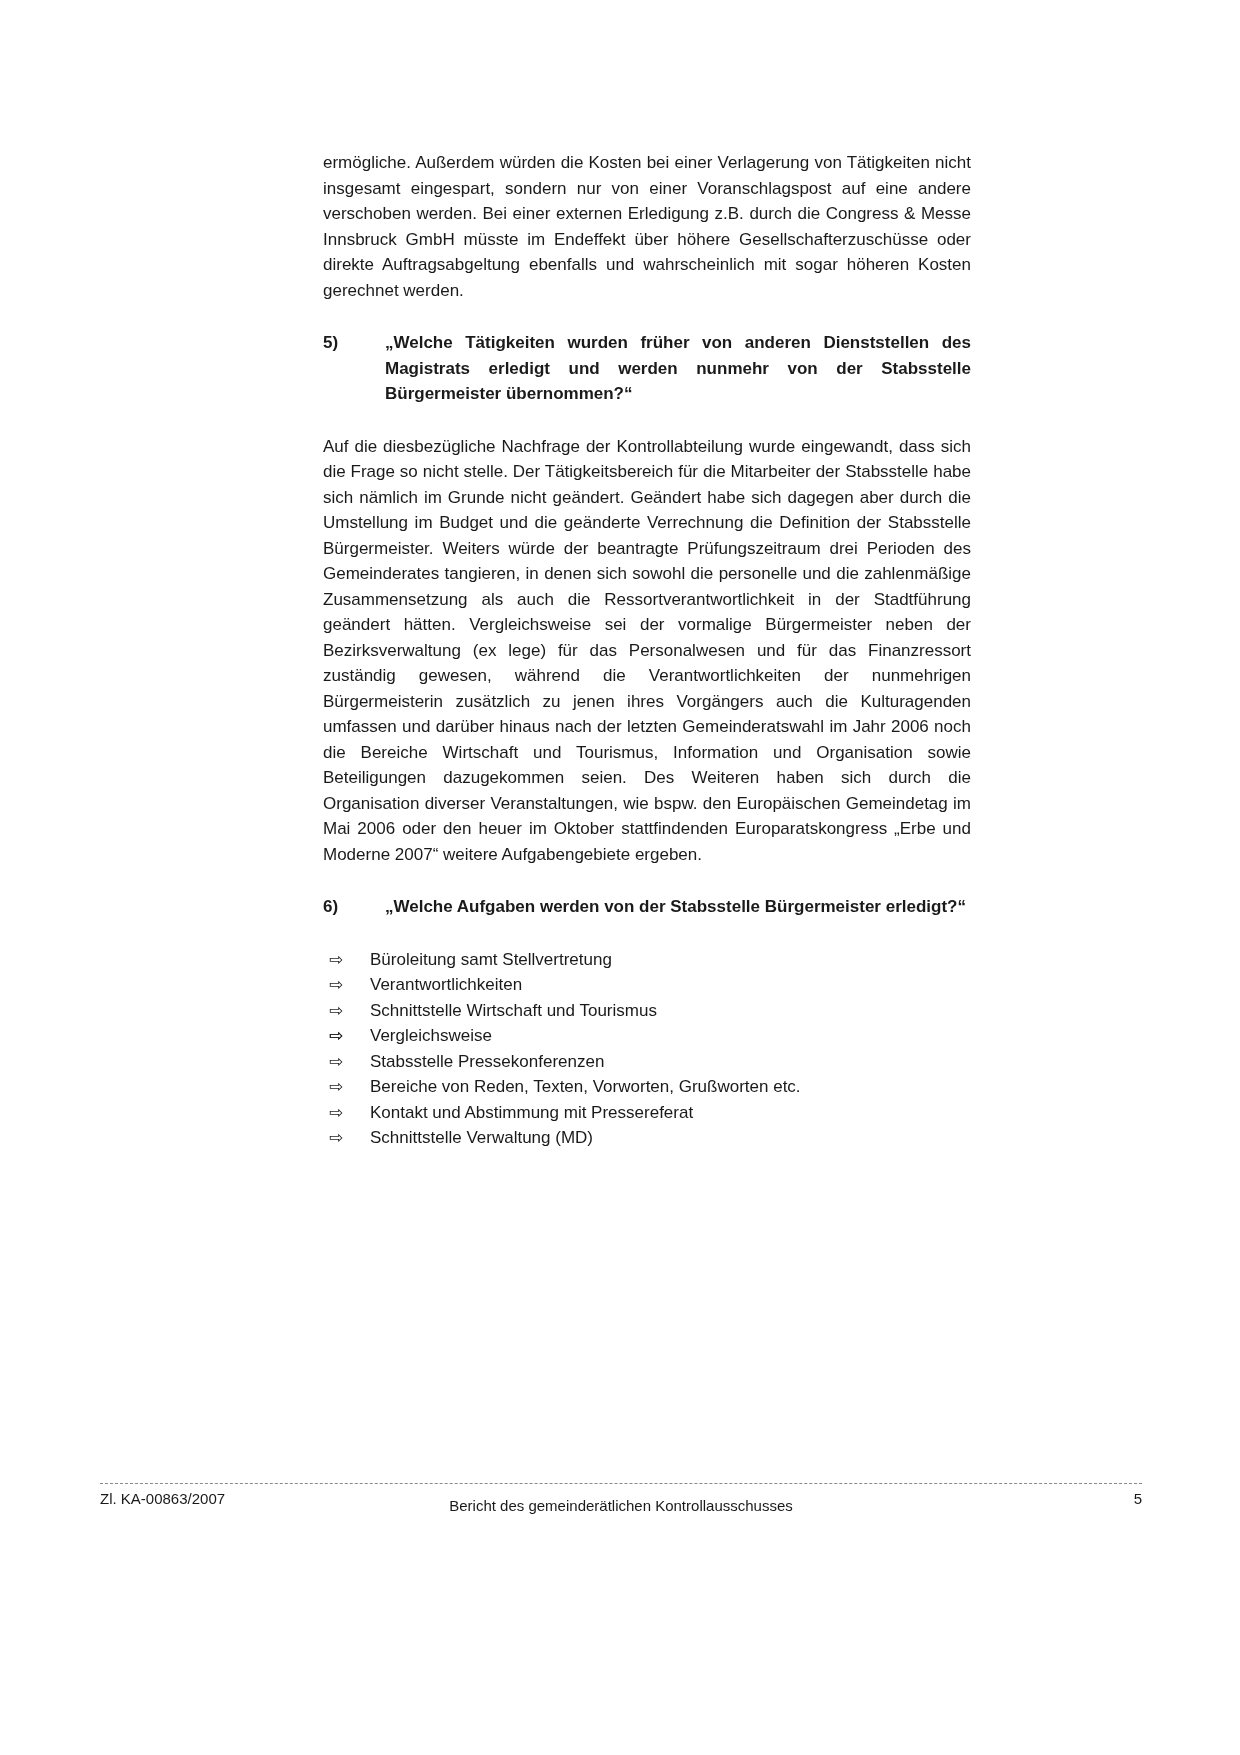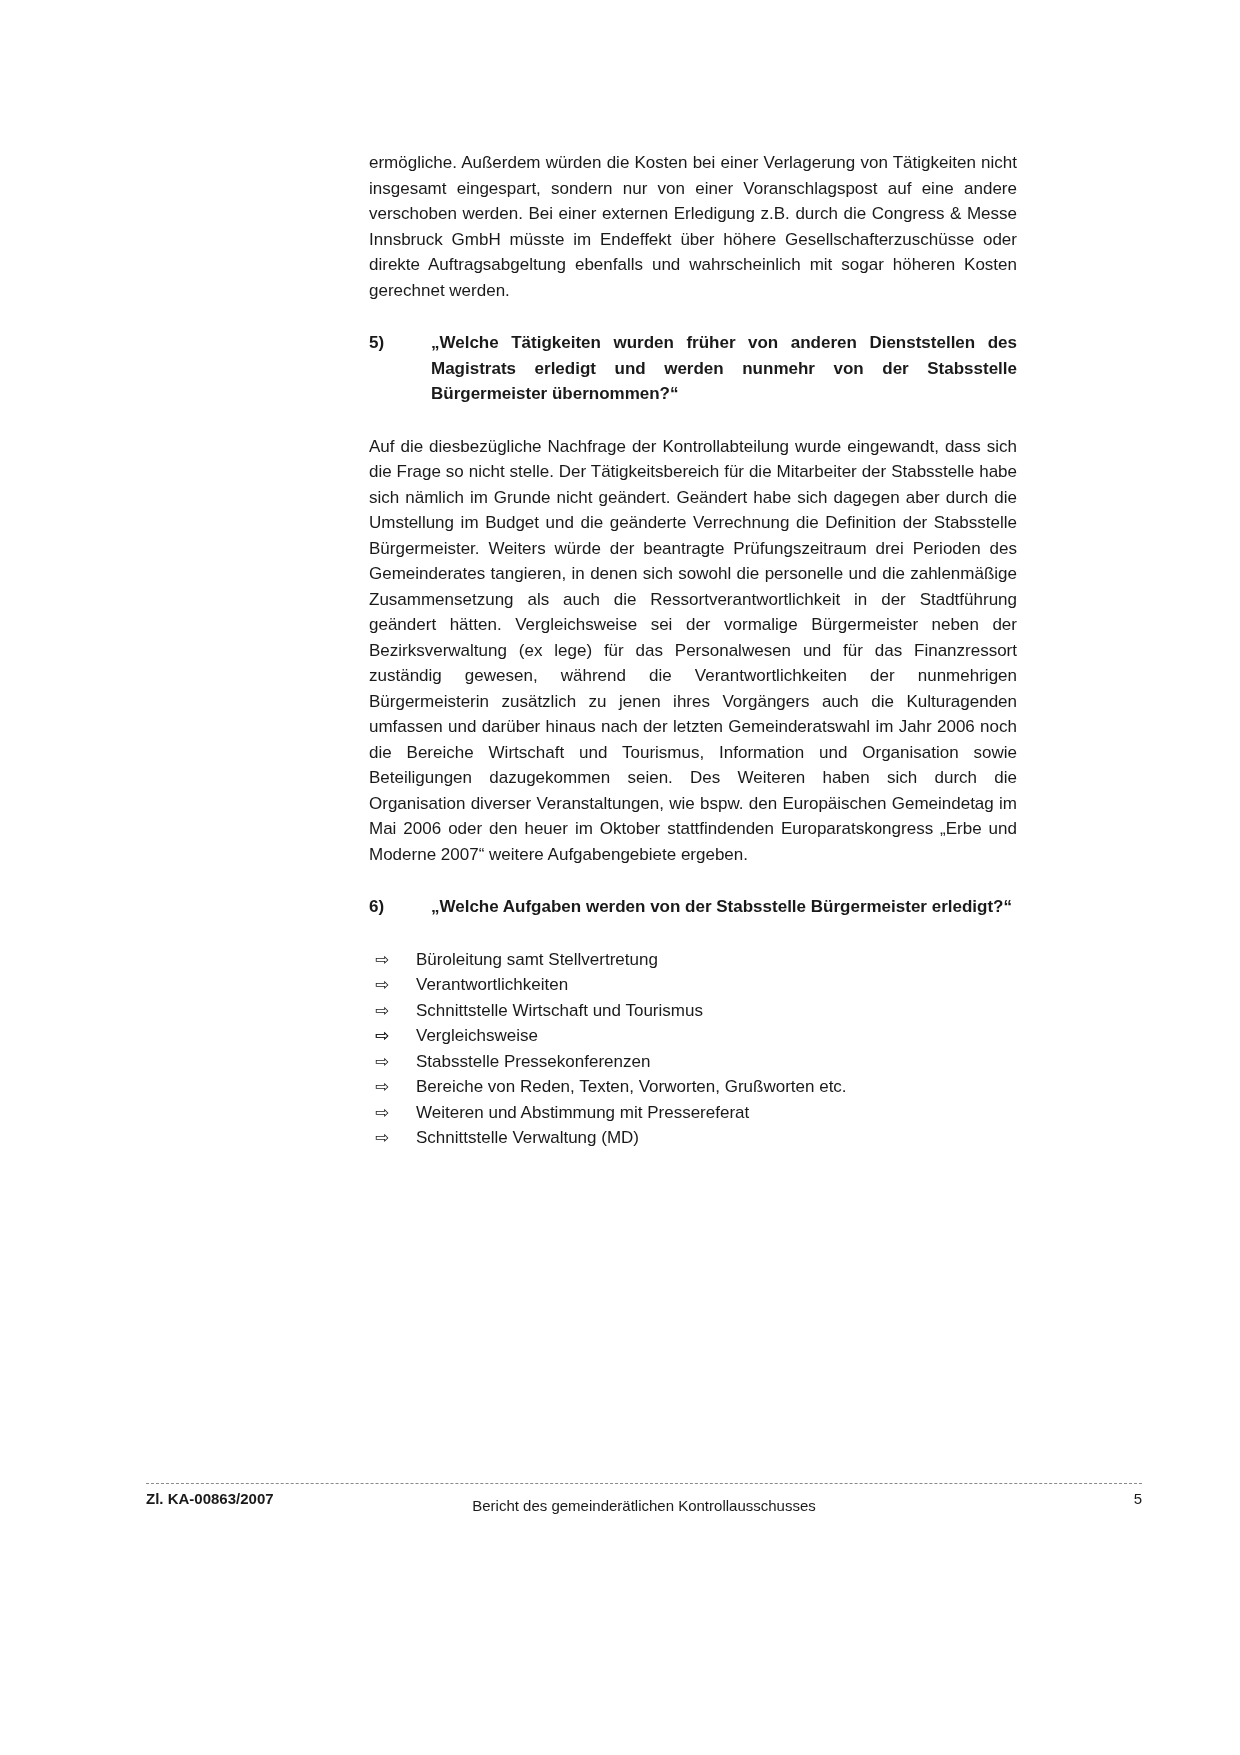--- a/index.html
+++ b/index.html
@@ -9,21 +9,20 @@
     height: 1755px;
     position: relative;
     font-family: "Liberation Sans", "DejaVu Sans", sans-serif;
     color: #1a1a1a;
     overflow: hidden;
   }
   .page {
     position: absolute;
     inset: 0;
     background: #ffffff;
-    margin-left: 46px;
   }
   .content {
     position: absolute;
     left: 323px;
     top: 150px;
     width: 648px;
     font-size: 17px;
     line-height: 25.5px;
   }
   p.body-text {
@@ -72,21 +71,21 @@
   }
   .footer-line {
     border-top: 1px dashed #8a8a8a;
     height: 0;
   }
   .footer-row {
     position: relative;
     margin-top: 6px;
     height: 20px;
   }
-  .footer-row .f-left  { position: absolute; left: 0; top: 0; font-weight: bold; }
+  .footer-row .f-left  { position: absolute; left: 0; top: 0; }
   .footer-row .f-center{ position: absolute; left: 50%; top: 7px; transform: translateX(-50%); white-space: nowrap; }
   .footer-row .f-right { position: absolute; right: 0; top: 0; }
 </style>
 </head>
 <body>
 
 <div class="page">
 
   <div class="content">
 
@@ -128,21 +127,21 @@
       <li>
         <span class="arrow">⇨</span>
         <span>Stabsstelle Pressekonferenzen</span>
       </li>
       <li>
         <span class="arrow">⇨</span>
         <span>Bereiche von Reden, Texten, Vorworten, Grußworten etc.</span>
       </li>
       <li>
         <span class="arrow">⇨</span>
-        <span>Weiteren und Abstimmung mit Pressereferat</span>
+        <span>Kontakt und Abstimmung mit Pressereferat</span>
       </li>
       <li>
         <span class="arrow">⇨</span>
         <span>Schnittstelle Verwaltung (MD)</span>
       </li>
     </ul>
 
   </div>
 
   <div class="footer">

